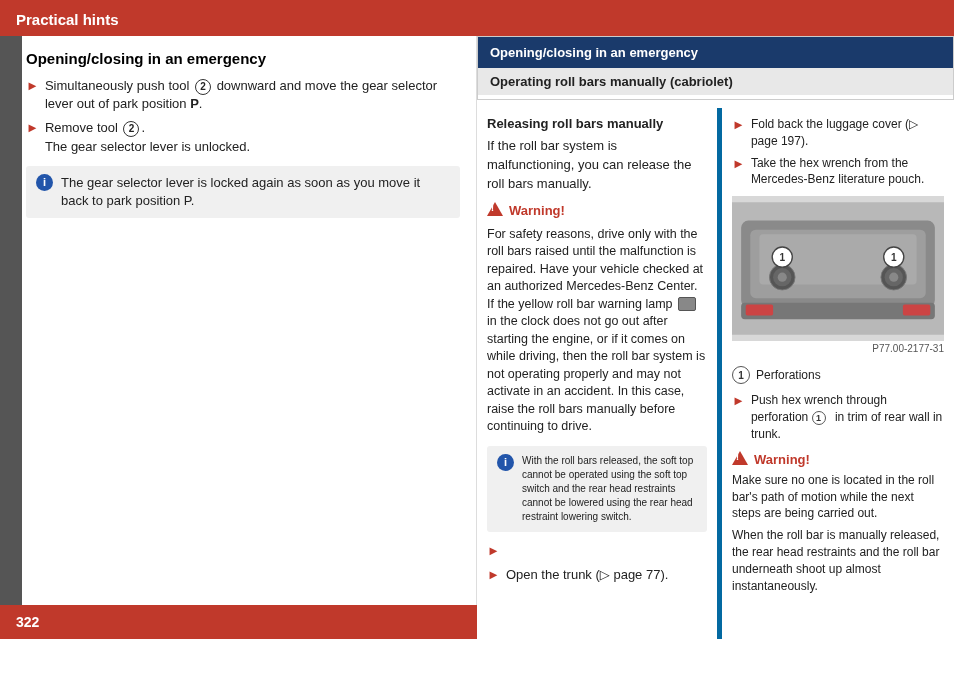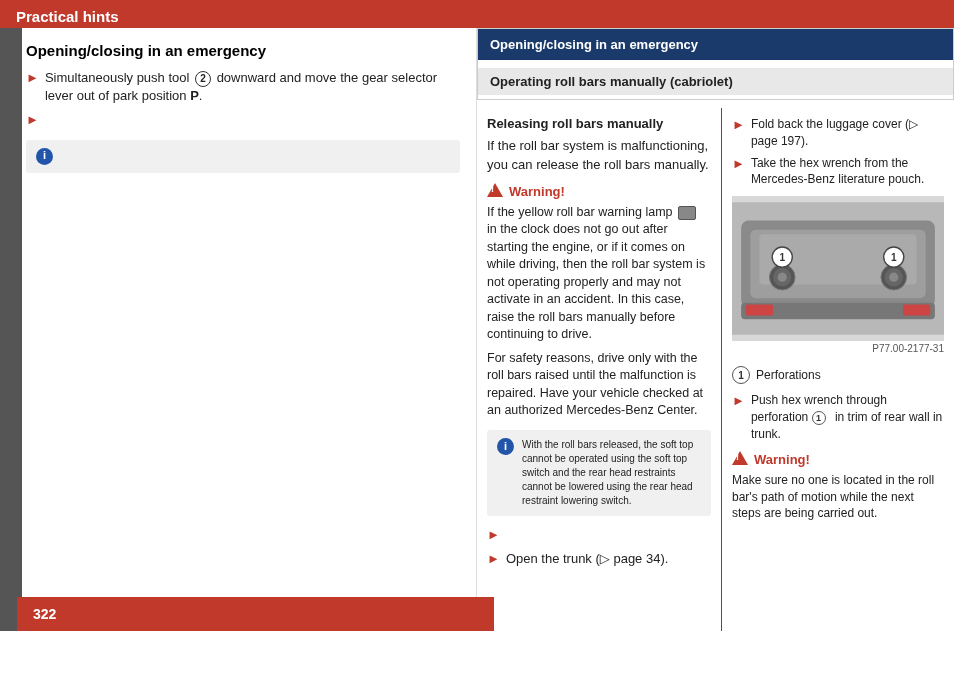--- a/index.html
+++ b/index.html
@@ -13,38 +13,38 @@
       color: #222;
     }
 
     
     .header {
       background: #c0392b;
       color: #fff;
       padding: 8px 16px;
       font-size: 15px;
       font-weight: bold;
-      height: 28px;
-      display: flex;
-      align-items: flex-start;
+      height: 36px;
+      display: flex;
+      align-items: flex-end;
     }
 
     
     .footer {
       background: #c0392b;
       color: #fff;
       font-size: 14px;
       font-weight: bold;
       padding: 6px 16px;
       height: 34px;
       display: flex;
       align-items: center;
       position: absolute;
       bottom: 0;
-      left: 17px;
+      left: 0;
       width: 477px;
     }
 
     
     .content {
       display: flex;
       height: calc(673px - 36px - 34px);
     }
 
     
@@ -122,21 +122,21 @@
       color: #fff;
       padding: 8px 12px;
       margin-bottom: 0;
       font-weight: bold;
       font-size: 13px;
     }
 
     .subsection-title {
       font-weight: bold;
       font-size: 13px;
-      margin: 8px 0 4px 0;
+      margin: 0 0 4px 0;
       padding: 0 12px;
       background: #e8e8e8;
       padding: 6px 12px;
     }
 
     .section-text {
       margin: 2px 0;
       line-height: 1.45;
     }
 
@@ -238,72 +238,77 @@
 
       <div class="bullet-item">
         <span class="bullet-arrow">►</span>
         <span>
           Simultaneously push tool <span style="display:inline-flex;align-items:center;justify-content:center;width:16px;height:16px;border:1.5px solid #333;border-radius:50%;font-size:10px;font-weight:bold;margin:0 2px;">2</span> downward and move the gear selector lever out of park position <strong>P</strong>.
         </span>
       </div>
 
       <div class="bullet-item">
         <span class="bullet-arrow">►</span>
+        <span>
+          Remove tool <span style="display:inline-flex;align-items:center;justify-content:center;width:16px;height:16px;border:1.5px solid #333;border-radius:50%;font-size:10px;font-weight:bold;margin:0 2px;">2</span>.<br>
+          The gear selector lever is unlocked.
+        </span>
       </div>
 
       <div class="info-box">
         <span class="info-icon">i</span>
+        <span>The gear selector lever is locked again as soon as you move it back to park position P.</span>
       </div>
     </div>
 
     <div class="footer">
       <span>322</span>
     </div>
   </div>
 
   <div style="width:477px; display:flex; flex-direction:column;">
 
     <div class="main-content-box">
       <div class="blue-banner">Opening/closing in an emergency</div>
       <div class="subsection-title">
         <strong>Operating roll bars manually (cabriolet)</strong>
       </div>
     </div>
 
     <div style="display:flex; flex:1; overflow:hidden;">
 
-      <div style="width:245px; padding:8px 10px; border-right:1px solid #0369a1; overflow-y:auto;">
+      <div style="width:245px; padding:8px 10px; border-right:5px solid #0369a1; overflow-y:auto;">
         <div style="font-weight:bold; font-size:13px; margin-bottom:6px;">Releasing roll bars manually</div>
 
         <div class="section-text">If the roll bar system is malfunctioning, you can release the roll bars manually.</div>
 
         <div class="warning-box">
           <div class="warning-title">
             <div class="warning-triangle"></div>
             <span>Warning!</span>
           </div>
+          <div style="line-height:1.4; font-size:12.5px; margin-top:6px;">For safety reasons, drive only with the roll bars raised until the malfunction is repaired. Have your vehicle checked at an authorized Mercedes-Benz Center.</div>
           <div style="line-height:1.4; font-size:12.5px;">
             <span>If the yellow roll bar warning lamp </span>
             <span style="display:inline-block;width:18px;height:14px;background:#888;border:1px solid #555;vertical-align:middle;border-radius:2px;margin:0 2px;"></span>
             <span> in the clock does not go out after starting the engine, or if it comes on while driving, then the roll bar system is not operating properly and may not activate in an accident. In this case, raise the roll bars manually before continuing to drive.</span>
           </div>
-          <div style="line-height:1.4; font-size:12.5px; margin-top:6px;">For safety reasons, drive only with the roll bars raised until the malfunction is repaired. Have your vehicle checked at an authorized Mercedes-Benz Center.</div>
         </div>
 
         <div class="info-box">
           <span class="info-icon">i</span>
           <span style="font-size:10px;">With the roll bars released, the soft top cannot be operated using the soft top switch and the rear head restraints cannot be lowered using the rear head restraint lowering switch.</span>
         </div>
 
         <div class="bullet-item">
           <span class="bullet-arrow">►</span>
         </div>
         <div class="bullet-item">
           <span class="bullet-arrow">►</span>
-          <span>Open the trunk (▷ page 34).</span>
+          <span>Open the trunk (▷ page 77).</span>
         </div>
       </div>
 
       <div style="width:232px; padding:8px 10px; overflow-y:auto;">
         <div class="right-bullet">
           <span class="bullet-arrow">►</span>
           <span style="font-size:12px;">Fold back the luggage cover (▷ page 197).</span>
         </div>
         <div class="right-bullet">
           <span class="bullet-arrow">►</span>
@@ -354,19 +359,20 @@
             Push hex wrench through perforation <span class="circle-small" style="display:inline-flex;width:14px;height:14px;font-size:9px;">1</span> in trim of rear wall in trunk.
           </span>
         </div>
 
         <div class="warning-box">
           <div class="warning-title">
             <div class="warning-triangle"></div>
             <span>Warning!</span>
           </div>
           <div style="line-height:1.4; font-size:12px;">Make sure no one is located in the roll bar's path of motion while the next steps are being carried out.</div>
+          <div style="line-height:1.4; font-size:12px; margin-top:5px;">When the roll bar is manually released, the rear head restraints and the roll bar underneath shoot up almost instantaneously.</div>
         </div>
       </div>
 
     </div>
   </div>
 
 </div>
 
 </body></html>

